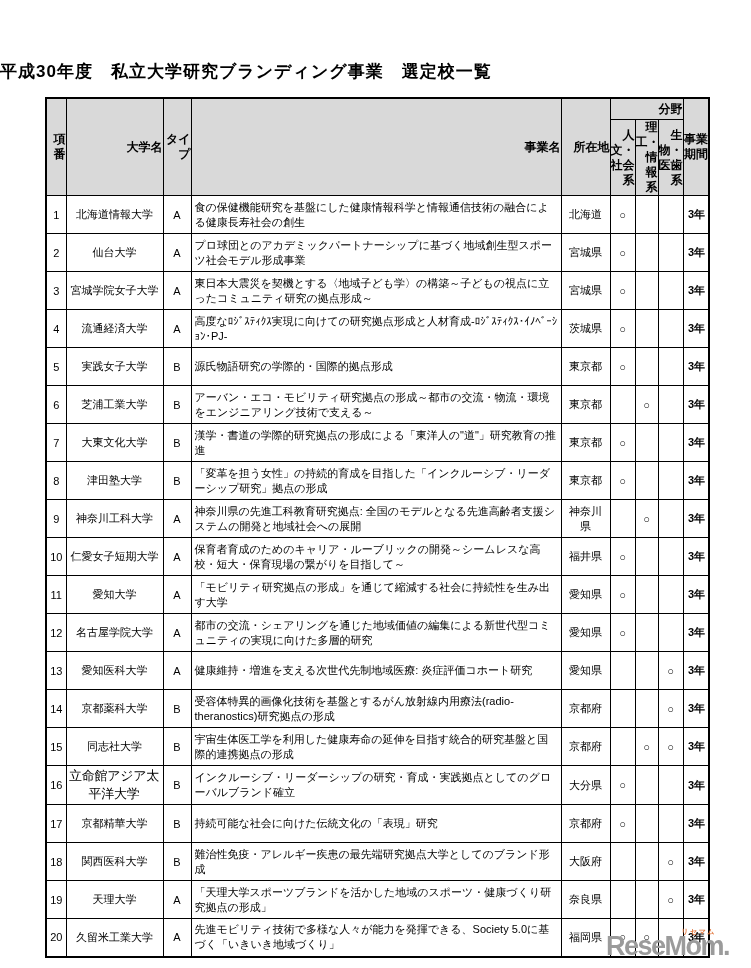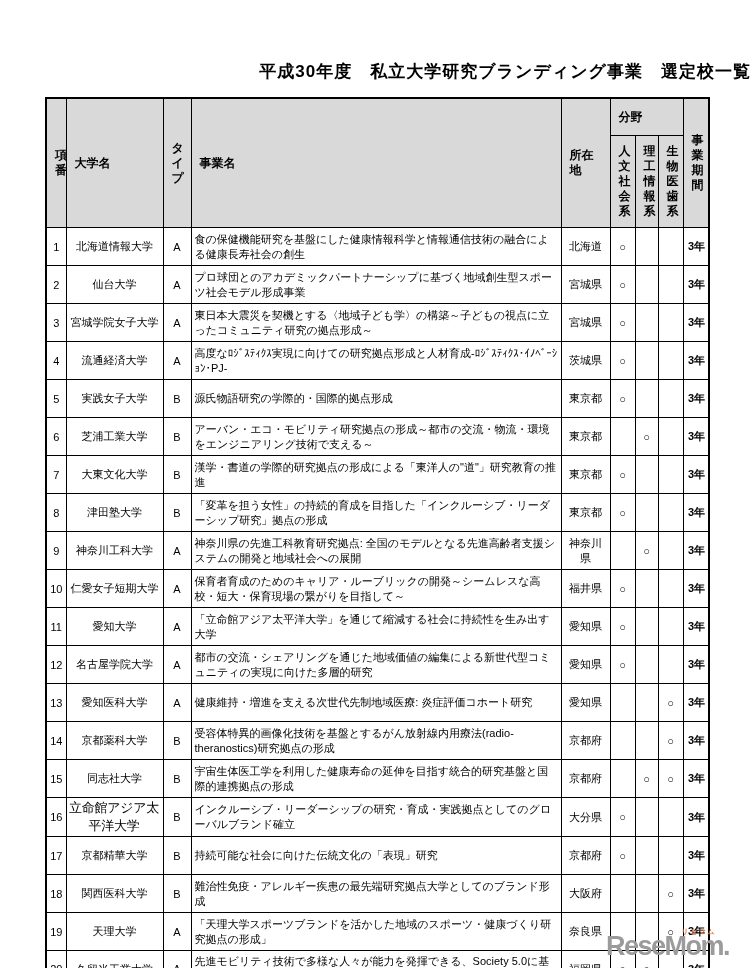--- a/index.html
+++ b/index.html
@@ -3,35 +3,35 @@
 <meta charset="utf-8">
 <style>
   html,body{margin:0;padding:0;}
   body{
     width:751px;height:968px;background:#ffffff;position:relative;
     font-family:"Liberation Sans","DejaVu Sans",sans-serif;color:#000;
     overflow:hidden;
   }
   .page-title{
     position:absolute;top:60px;left:0;width:751px;
-    text-align:right;font-size:17px;font-weight:bold;letter-spacing:1px;
+    text-align:left;font-size:17px;font-weight:bold;letter-spacing:1px;
   }
   table.sel{
     position:absolute;left:45px;top:97px;width:663px;
     border-collapse:collapse;table-layout:fixed;
     border:2px solid #000;
   }
   table.sel th,table.sel td{
     border:1px solid #000;
     overflow:hidden;
   }
   table.sel th{
     background:#d9d9d9;font-weight:bold;font-size:12px;
-    text-align:left;vertical-align:middle;white-space:pre-line;
-    padding:8px;line-height:1.25;
+    text-align:right;vertical-align:middle;white-space:pre-line;
+    padding:0;line-height:1.25;
   }
   th.h-no{font-size:11px;line-height:1.15;}
   th.h-type{font-size:11px;}
   th.h-field-group{font-size:11px;height:20px;}
   th.h-subfield{font-size:7.5px;line-height:1.2;letter-spacing:0;}
   th.h-period{font-size:11px;line-height:1.2;}
   thead tr.sub-row{height:31px;}
   tbody tr{height:38px;}
   table.sel td{
     font-size:11px;vertical-align:middle;padding:1px 3px;background:#fff;
@@ -201,21 +201,21 @@
         <td class="cell-loc">福井県</td>
         <td class="cell-field">○</td>
         <td class="cell-field"></td>
         <td class="cell-field"></td>
         <td class="cell-period">3年</td>
       </tr>
       <tr>
         <td class="cell-no">11</td>
         <td class="cell-univ">愛知大学</td>
         <td class="cell-type">A</td>
-        <td class="cell-project">「立命館アジア太平洋大学」を通じて縮減する社会に持続性を生み出す大学</td>
+        <td class="cell-project">「モビリティ研究拠点の形成」を通じて縮減する社会に持続性を生み出す大学</td>
         <td class="cell-loc">愛知県</td>
         <td class="cell-field">○</td>
         <td class="cell-field"></td>
         <td class="cell-field"></td>
         <td class="cell-period">3年</td>
       </tr>
       <tr>
         <td class="cell-no">12</td>
         <td class="cell-univ">名古屋学院大学</td>
         <td class="cell-type">A</td>

